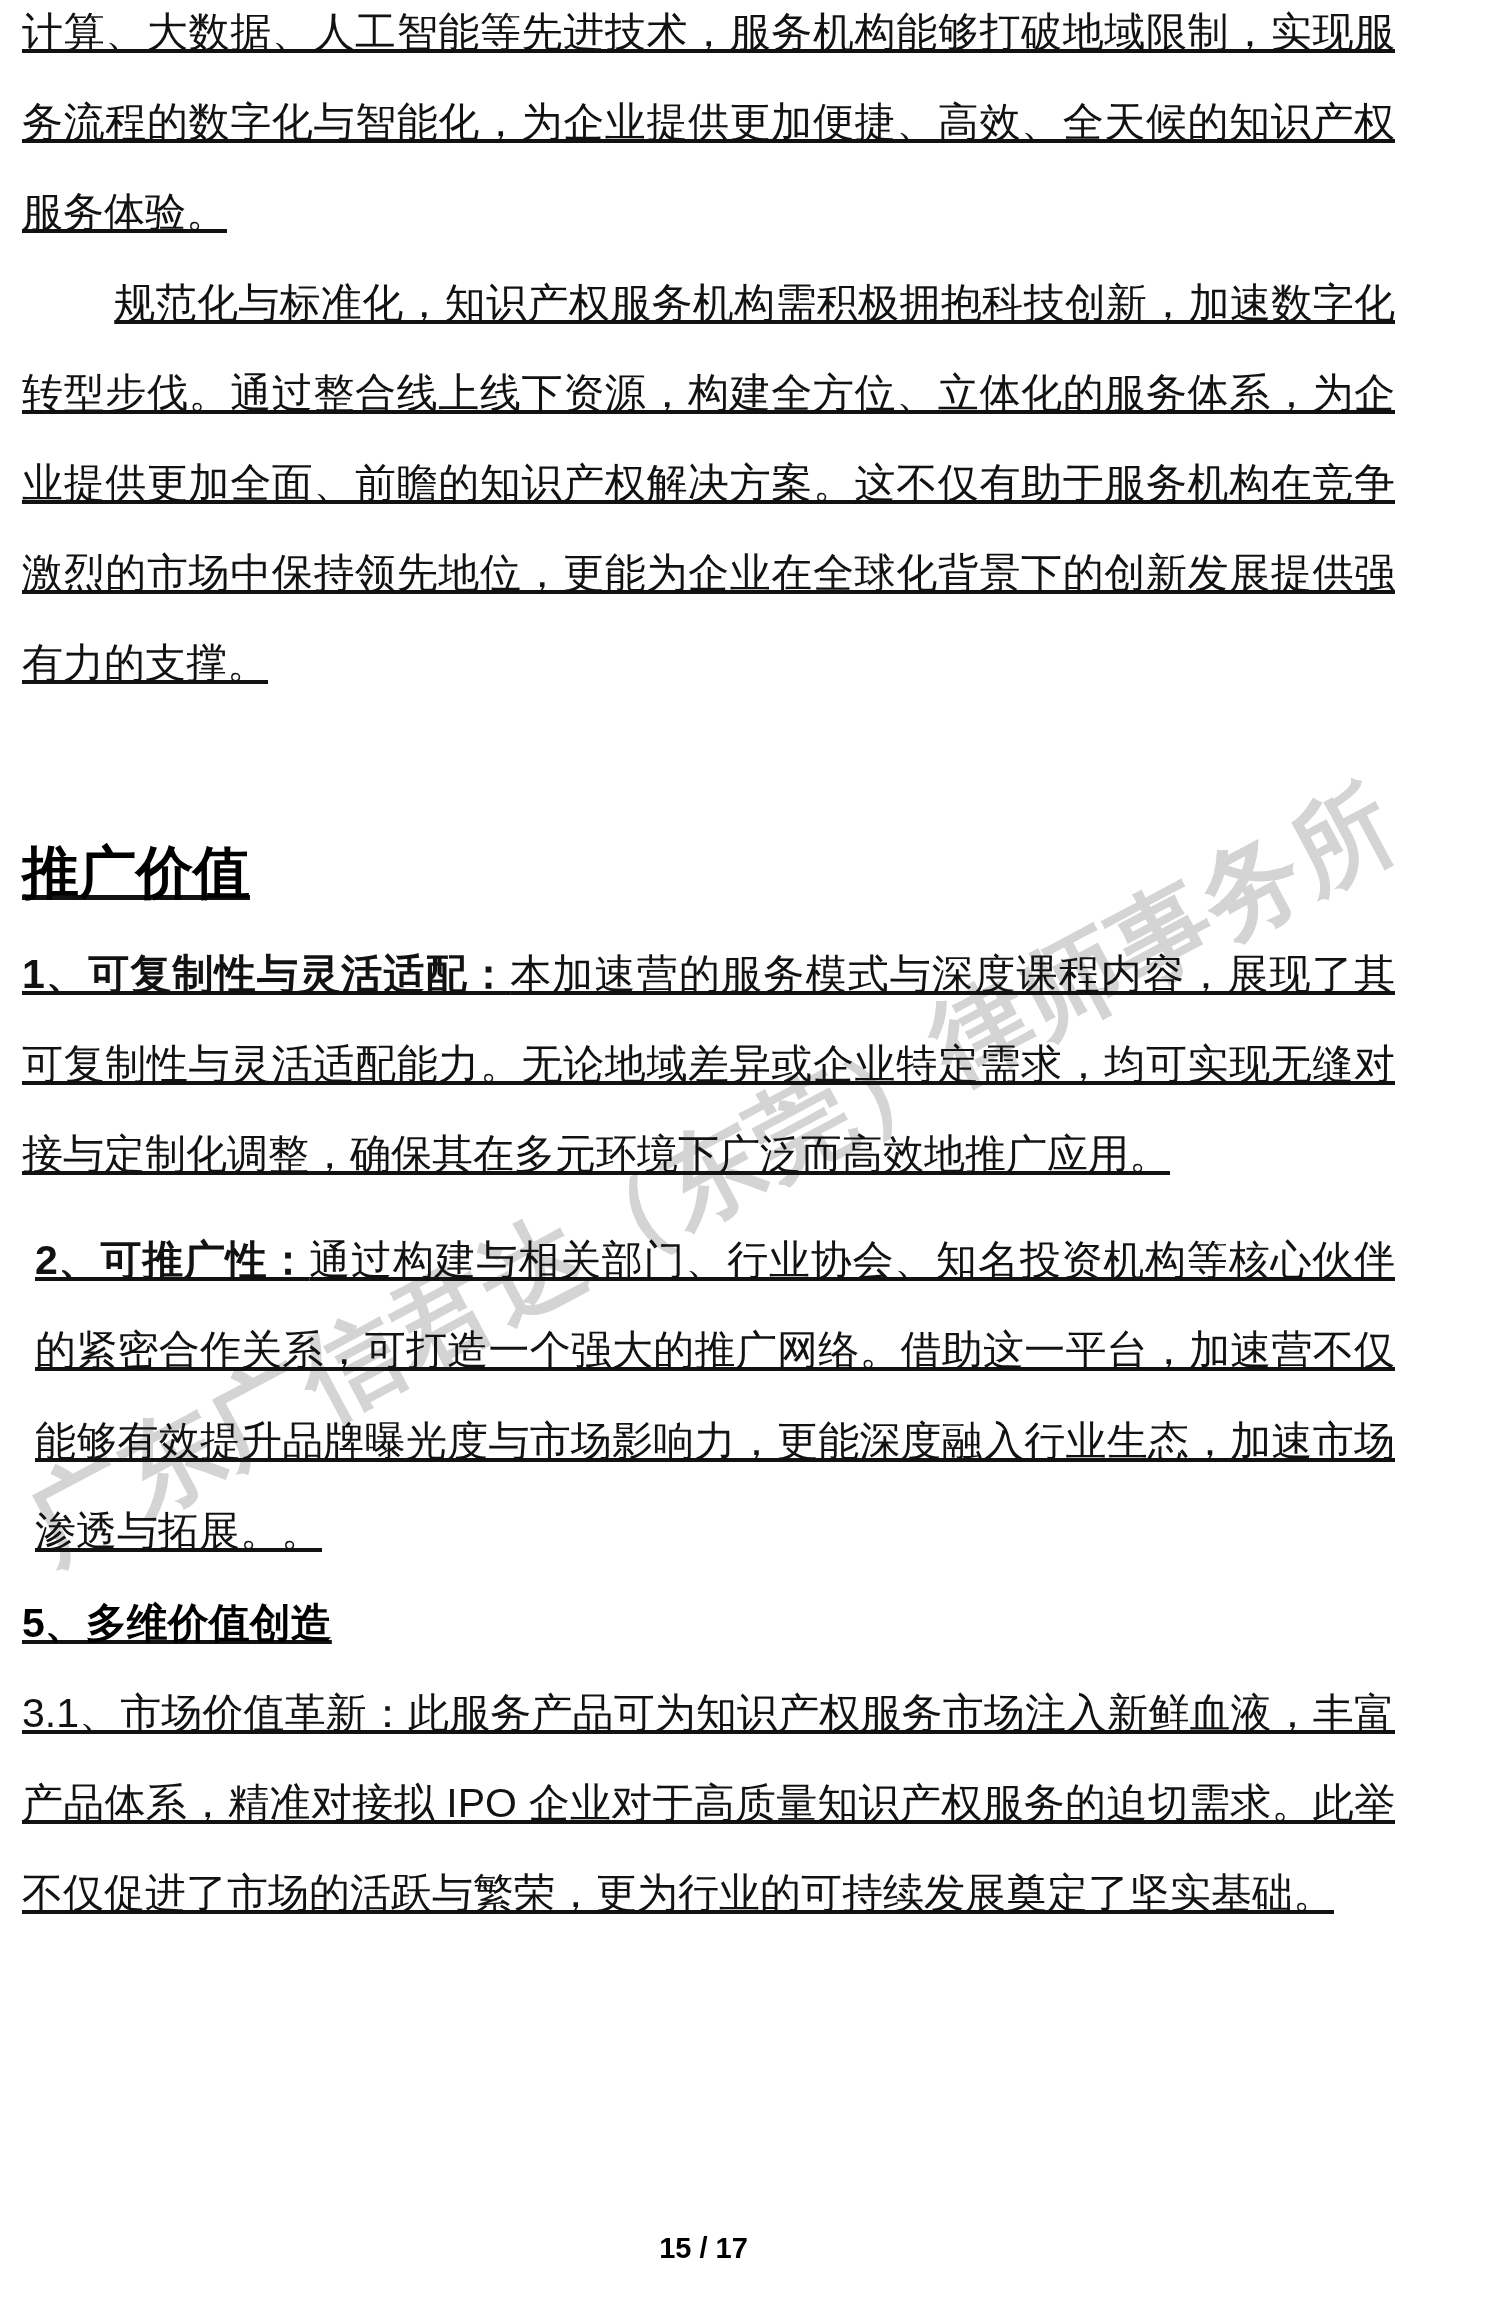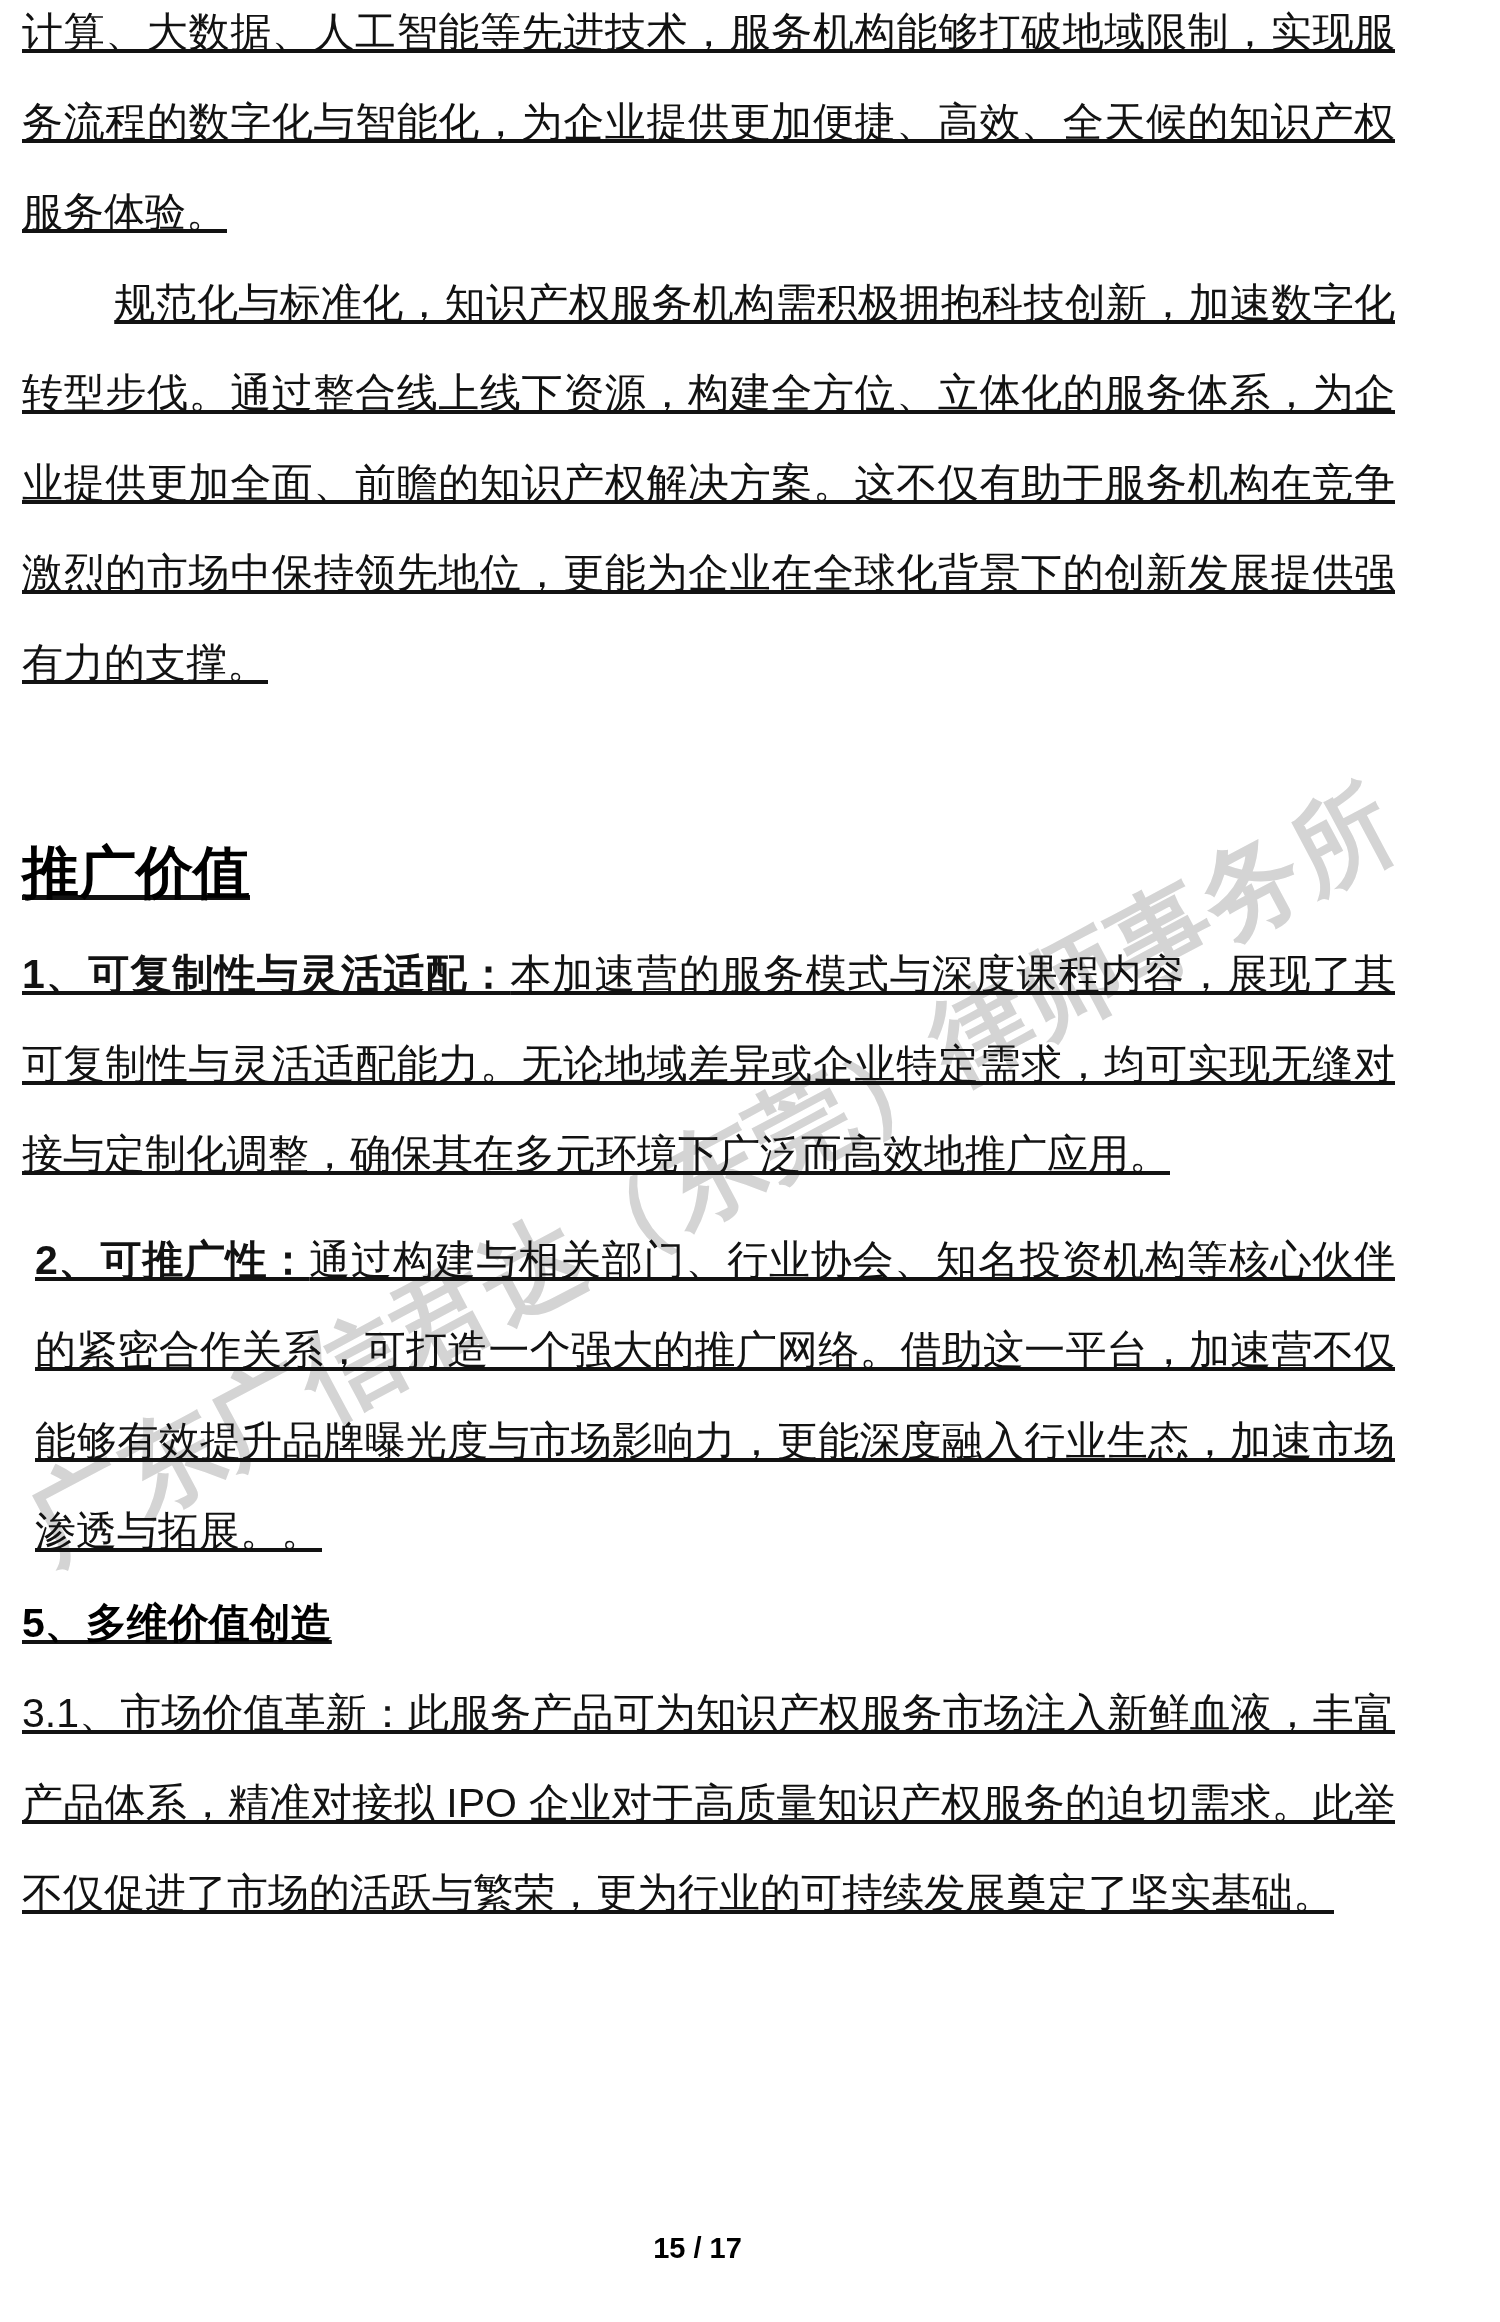--- a/index.html
+++ b/index.html
@@ -71,21 +71,21 @@
   .sub-heading {
     font-size: 41px;
     font-weight: bold;
     line-height: 2.2;
     margin: 2px 0 0 0;
     color: #000000;
   }
   .footer {
     position: absolute;
     top: 2232px;
-    left: 11px;
+    left: 17px;
     width: 1373px;
     text-align: center;
     font-size: 29px;
     font-weight: bold;
     z-index: 1;
     color: #000000;
   }
 </style>
 </head>
 <body>

